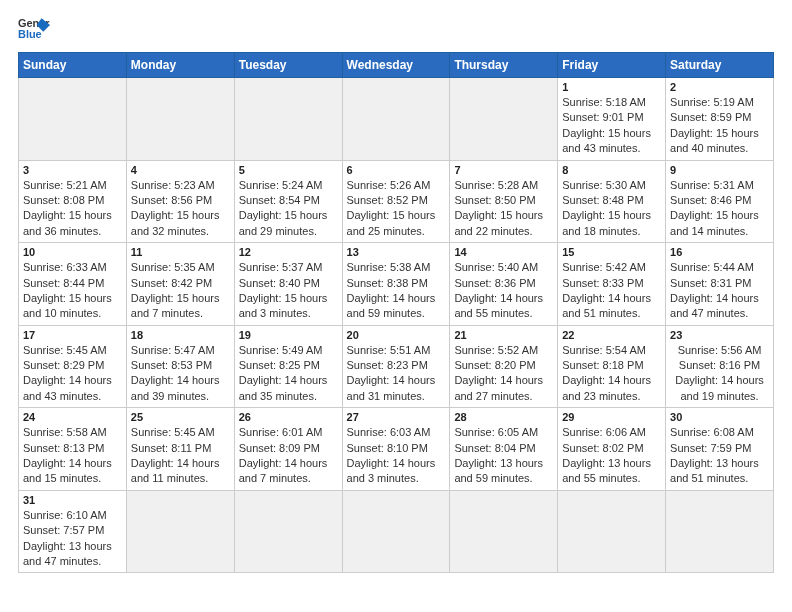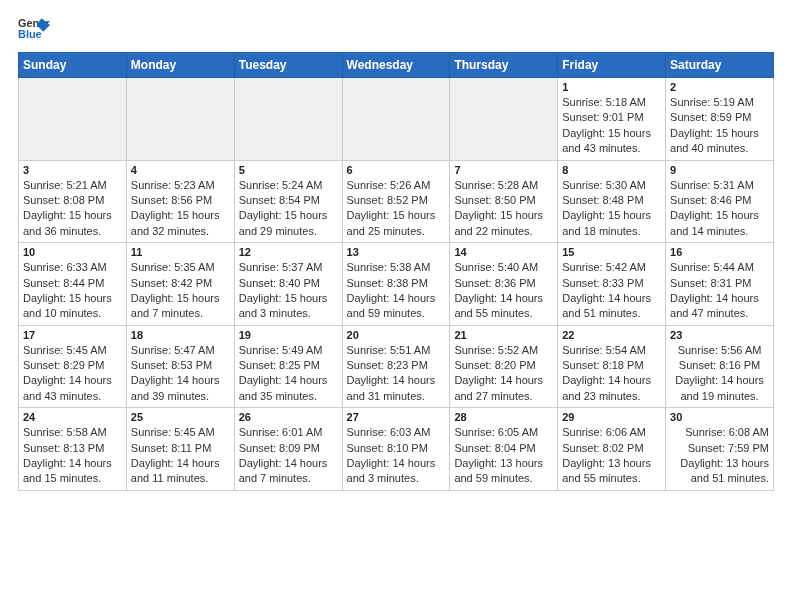--- a/index.html
+++ b/index.html
@@ -306,20 +306,34 @@
 Daylight: 13 hours and 59 minutes.</div>
           </td>
           <td>
             <span class="day-number">29</span>
             <div class="day-info" style="white-space: pre-line;">Sunrise: 6:06 AM
 Sunset: 8:02 PM
 Daylight: 13 hours and 55 minutes.</div>
           </td>
           <td>
             <span class="day-number">30</span>
-            <div class="day-info" style="white-space: pre-line; text-align: right;">Sunrise: 6:08 AM
+            <div class="day-info" style="white-space: pre-line;">Sunrise: 6:08 AM
 Sunset: 7:59 PM
 Daylight: 13 hours and 51 minutes.</div>
           </td>
+        </tr>
+        <tr class="last-row">
+          <td>
+            <span class="day-number">31</span>
+            <div class="day-info" style="white-space: pre-line;">Sunrise: 6:10 AM
+Sunset: 7:57 PM
+Daylight: 13 hours and 47 minutes.</div>
+          </td>
+          <td class="empty"></td>
+          <td class="empty"></td>
+          <td class="empty"></td>
+          <td class="empty"></td>
+          <td class="empty"></td>
+          <td class="empty"></td>
         </tr>
       </tbody>
   </table>
 </div>
 
 </body></html>

